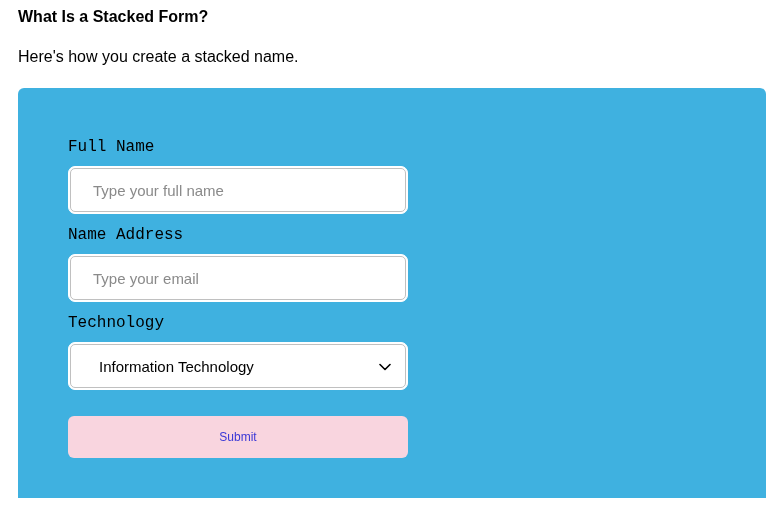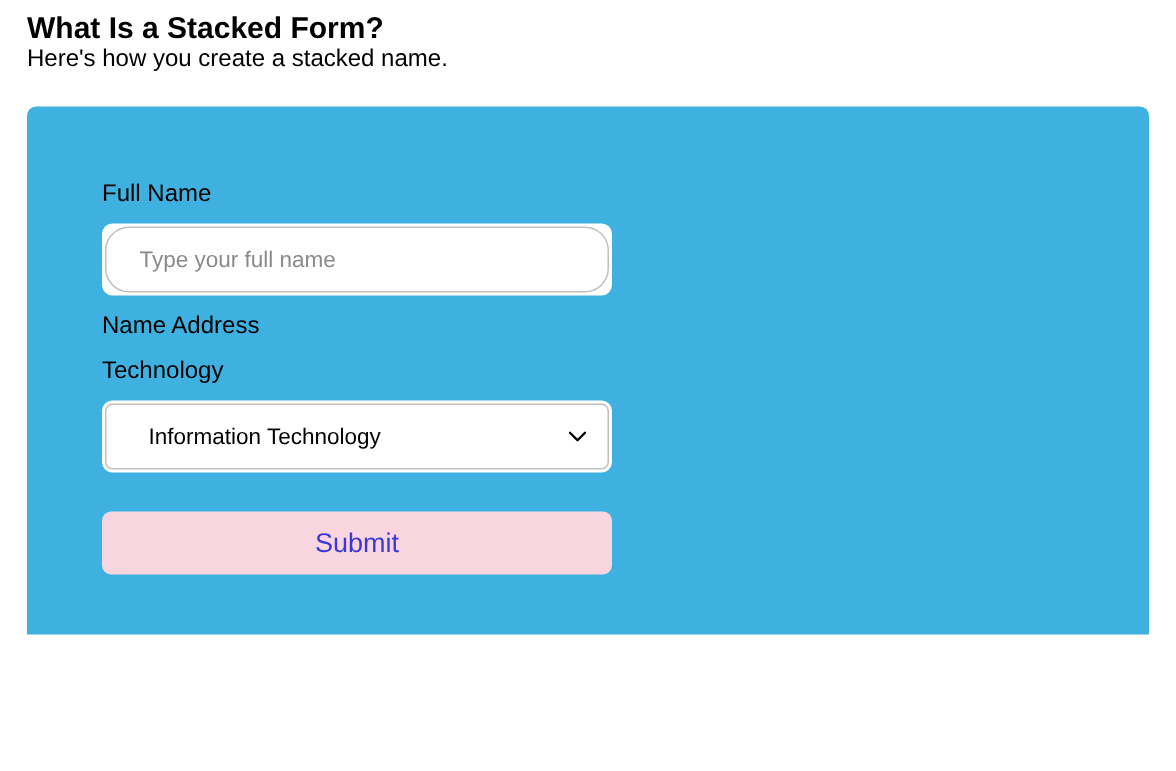--- a/index.html
+++ b/index.html
@@ -9,41 +9,43 @@
     }
     body {
       font-family: 'Segoe UI', Tahoma, Geneva, sans-serif;
       width: 784px;
       height: 514px;
       background: #fff;
       color: #000;
       padding: 8px 18px 0 18px;
     }
     h2 {
-      font-size: 20px;
+      font-size: 16px;
       font-weight: 700;
+      margin-bottom: 22px;
     }
     .intro {
       font-size: 16px;
       margin-bottom: 22px;
     }
     .form-panel {
       background: #3fb1e0;
       border-radius: 6px 6px 0 0;
       padding: 50px 50px 40px 50px;
       width: 100%;
     }
     .form-group {
       margin-bottom: 12px;
     }
     .field-label {
       display: block;
       font-size: 16px;
       margin-bottom: 10px;
       color: #000;
+      font-family: Liberation Mono, monospace;
     }
     .double-border {
       border: 1px solid #fff;
       padding: 1px;
       border-radius: 7px;
       display: inline-block;
       background: #fff;
     }
     .double-border .text-input,
     .double-border .select-wrapper {
@@ -72,34 +74,34 @@
       transform: translateY(-50%);
       pointer-events: none;
     }
     .submit-btn {
       width: 340px;
       height: 42px;
       background: #f9d5df;
       border: none;
       border-radius: 6px;
       color: #3b38d6;
-      font-size: 18px;
+      font-size: 12px;
       font-weight: 400;
       margin-top: 26px;
       cursor: pointer;
       display: flex;
       align-items: center;
       justify-content: center;
     }
     .text-input-inner {
       width: 336px;
       height: 44px;
       background: #fff;
       border: 1px solid #c0c0c0;
-      border-radius: 16px;
+      border-radius: 5px;
       padding: 0 22px;
       font-size: 15px;
       color: #333;
       outline: none;
     }
     .text-input-inner::placeholder {
       color: #8a8a8a;
     }
   </style>
 </head>
@@ -112,20 +114,23 @@
 
   <div class="form-group">
     <label class="field-label">Full Name</label>
     <span class="double-border">
       <input type="text" class="text-input-inner" placeholder="Type your full name" style="">
     </span>
   </div>
 
   <div class="form-group">
     <label class="field-label">Name Address</label>
+    <span class="double-border">
+      <input type="text" class="text-input-inner" placeholder="Type your email" style="">
+    </span>
   </div>
 
   <div class="form-group">
     <label class="field-label">Technology</label>
     <span class="double-border">
       <div class="select-wrapper">
         <span class="select-value">Information Technology</span>
         <span class="chevron">
           <svg width="12" height="8" viewBox="0 0 12 8">
             <path d="M1 1.5 L6 6.5 L11 1.5" stroke="#000" stroke-width="1.6" fill="none" stroke-linecap="round" stroke-linejoin="round"></path>

